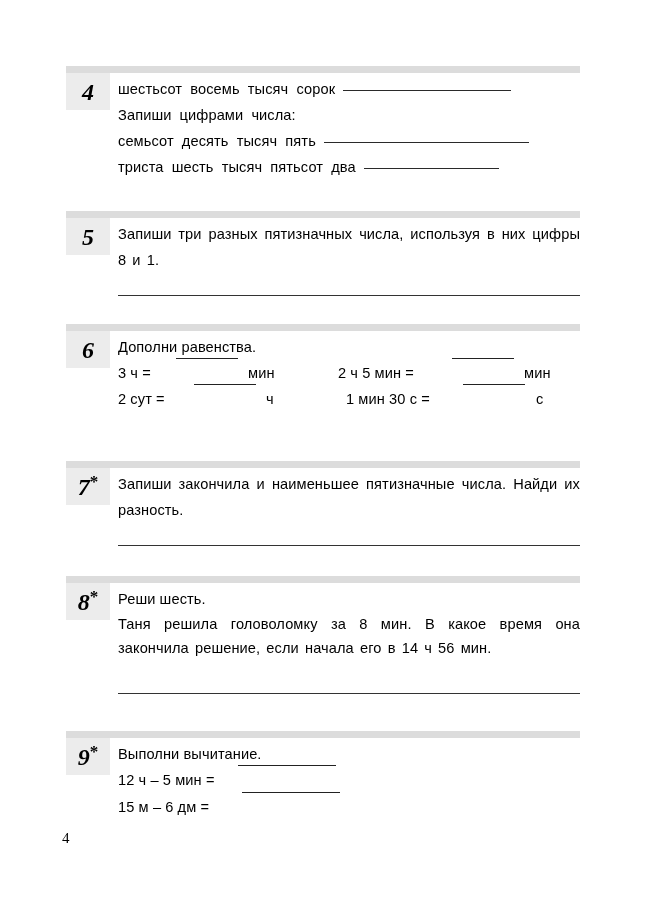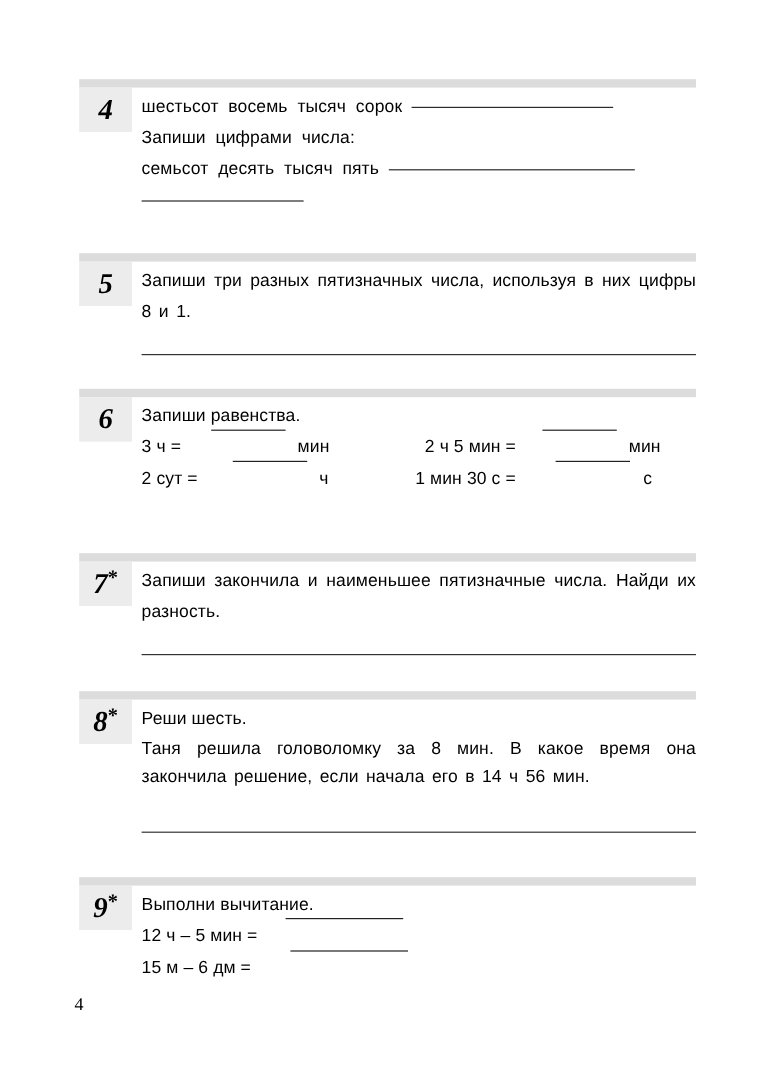--- a/index.html
+++ b/index.html
@@ -143,20 +143,21 @@
       <div class="line w">
         <span>шестьсот  восемь  тысяч  сорок</span>
         <span class="tail" style="width:168px;"></span>
       </div>
       <div class="line w">Запиши  цифрами  числа:</div>
       <div class="line w">
         <span>семьсот  десять  тысяч  пять</span>
         <span class="tail" style="width:205px;"></span>
       </div>
       <div class="line w">
+        <span>триста  шесть  тысяч  пятьсот  два</span>
         <span class="tail" style="width:135px;"></span>
       </div>
     </div>
   </div>
 
   <div class="task" style="top:211px;">
     <div class="task-bar"></div>
     <div class="task-badge">
       <span>5</span>
     </div>
@@ -165,28 +166,28 @@
     </div>
     <div class="answer-rule" style="top:84px;"></div>
   </div>
 
   <div class="task" style="top:324px;">
     <div class="task-bar"></div>
     <div class="task-badge">
       <span>6</span>
     </div>
     <div class="task-body">
-      <div class="line">Запиши   равенства.</div>
+      <div class="line">Дополни   равенства.</div>
 
       <div class="line" style="position:relative;height:26px;">
         <span style="position:absolute;left:0;">3  ч  =</span>
         <span class="blank b60" style="position:absolute;left:58px;"></span>
         <span style="position:absolute;left:130px;">мин</span>
 
-        <span style="position:absolute;left:236px;">2  ч  5  мин  =</span>
+        <span style="position:absolute;left:220px;">2  ч  5  мин  =</span>
         <span class="blank b60" style="position:absolute;left:334px;"></span>
         <span style="position:absolute;left:406px;">мин</span>
       </div>
 
       <div class="line" style="position:relative;height:26px;">
         <span style="position:absolute;left:0;">2  сут  =</span>
         <span class="blank b60" style="position:absolute;left:76px;"></span>
         <span style="position:absolute;left:148px;">ч</span>
 
         <span style="position:absolute;left:228px;">1  мин  30  с  =</span>

